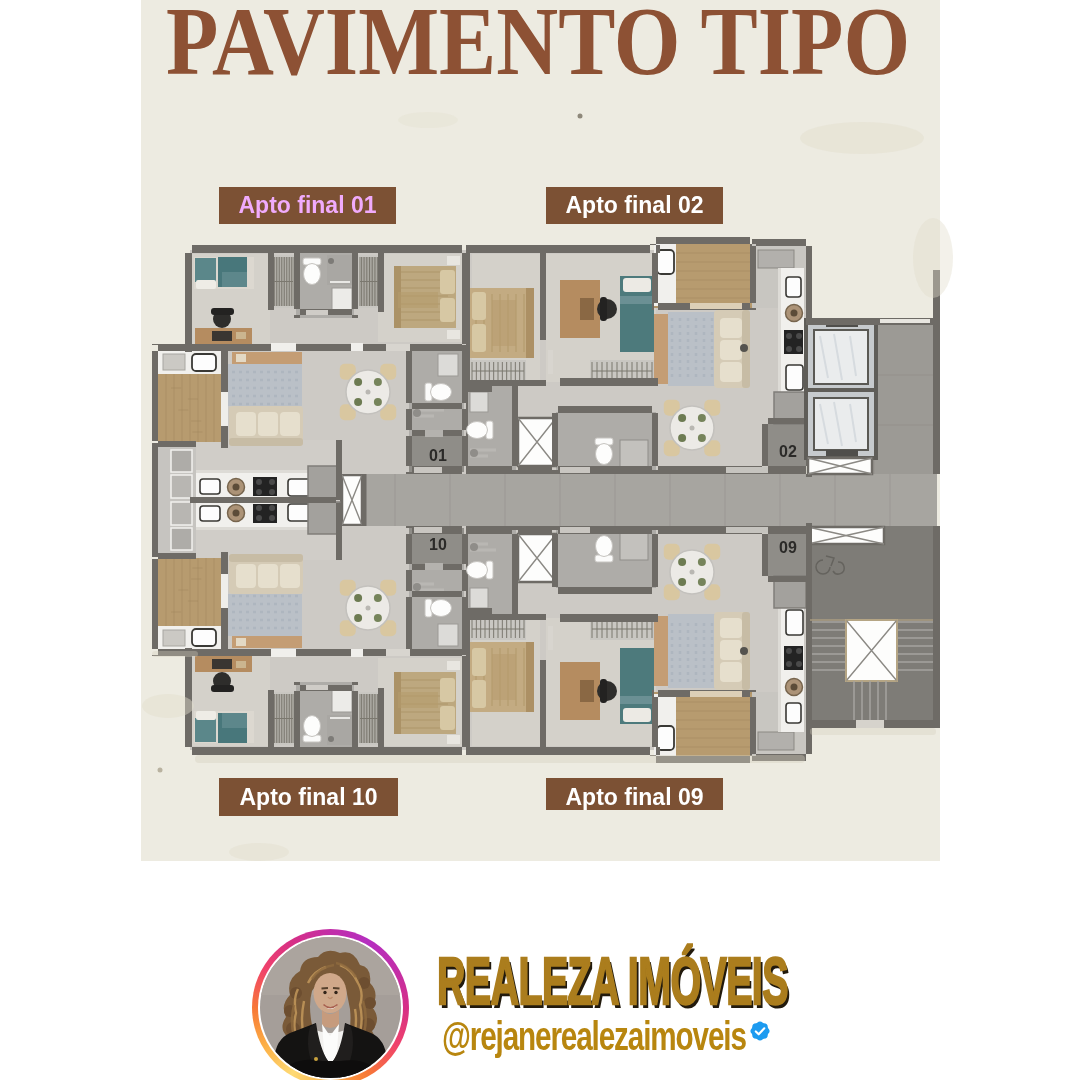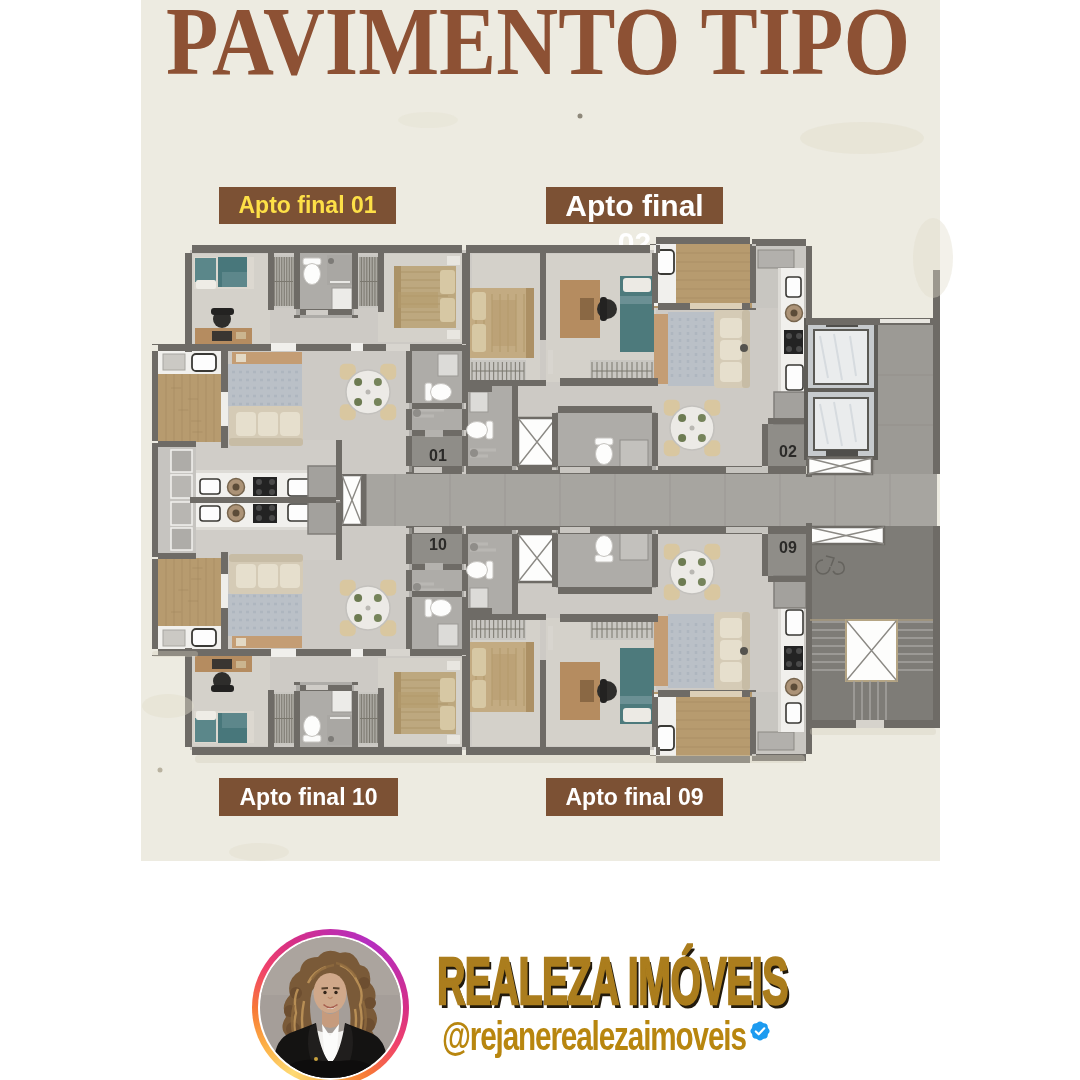--- a/index.html
+++ b/index.html
@@ -9,30 +9,30 @@
 </style>
 </head>
 <body>
 
 <div class="abs" style="left:141px;top:0;width:799px;height:861px;background:#edebe1;"></div>
 
 <div class="abs" id="title" style="left:166px;top:-14px;
      font-family:'Liberation Serif', serif;font-weight:bold;font-size:97px;color:#8d5134;
      white-space:nowrap;transform-origin:left top;transform:scaleX(0.884);">PAVIMENTO TIPO</div>
 
-<div class="abs" style="left:219px;top:187px;width:177px;height:37px;background:#7c5134;color:#fde047;
+<div class="abs" style="left:219px;top:187px;width:177px;height:37px;background:#7c5134;color:#f0abfc;
      font-size:23px;font-weight:bold;text-align:center;line-height:37px;">Apto final 01</div>
 
 <div class="abs" style="left:546px;top:187px;width:177px;height:37px;background:#7c5134;color:#fff;
-     font-size:30px;font-weight:bold;text-align:center;line-height:37px;">Apto final 02</div>
+     font-size:23px;font-weight:bold;text-align:center;line-height:37px;">Apto final 02</div>
 
 <div class="abs" style="left:219px;top:778px;width:179px;height:38px;background:#7c5134;color:#fff;
      font-size:23px;font-weight:bold;text-align:center;line-height:38px;">Apto final 10</div>
 
-<div class="abs" style="left:546px;top:778px;width:177px;height:38px;background:#7c5134;color:#fff;
+<div class="abs" style="left:546px;top:778px;width:177px;height:32px;background:#7c5134;color:#fff;
      font-size:23px;font-weight:bold;text-align:center;line-height:38px;">Apto final 09</div>
 
 <svg class="abs" style="left:0;top:0;" width="1080" height="1080" viewBox="0 0 1080 1080">
 
 <rect x="338" y="474" width="599" height="52" fill="#a7a5a0"></rect>
 
 <path d="M395 474V526 M450 474V526 M505 474V526 M560 474V526 M615 474V526 M670 474V526 M725 474V526 M780 474V526 M835 474V526 M890 474V526" stroke="#8f8d88" stroke-width="1" opacity="0.5" fill="none"></path>
 
 <g>
       <rect x="342" y="475" width="20" height="50" fill="#fdfdfc" stroke="#6e6b66" stroke-width="2.5"></rect>

